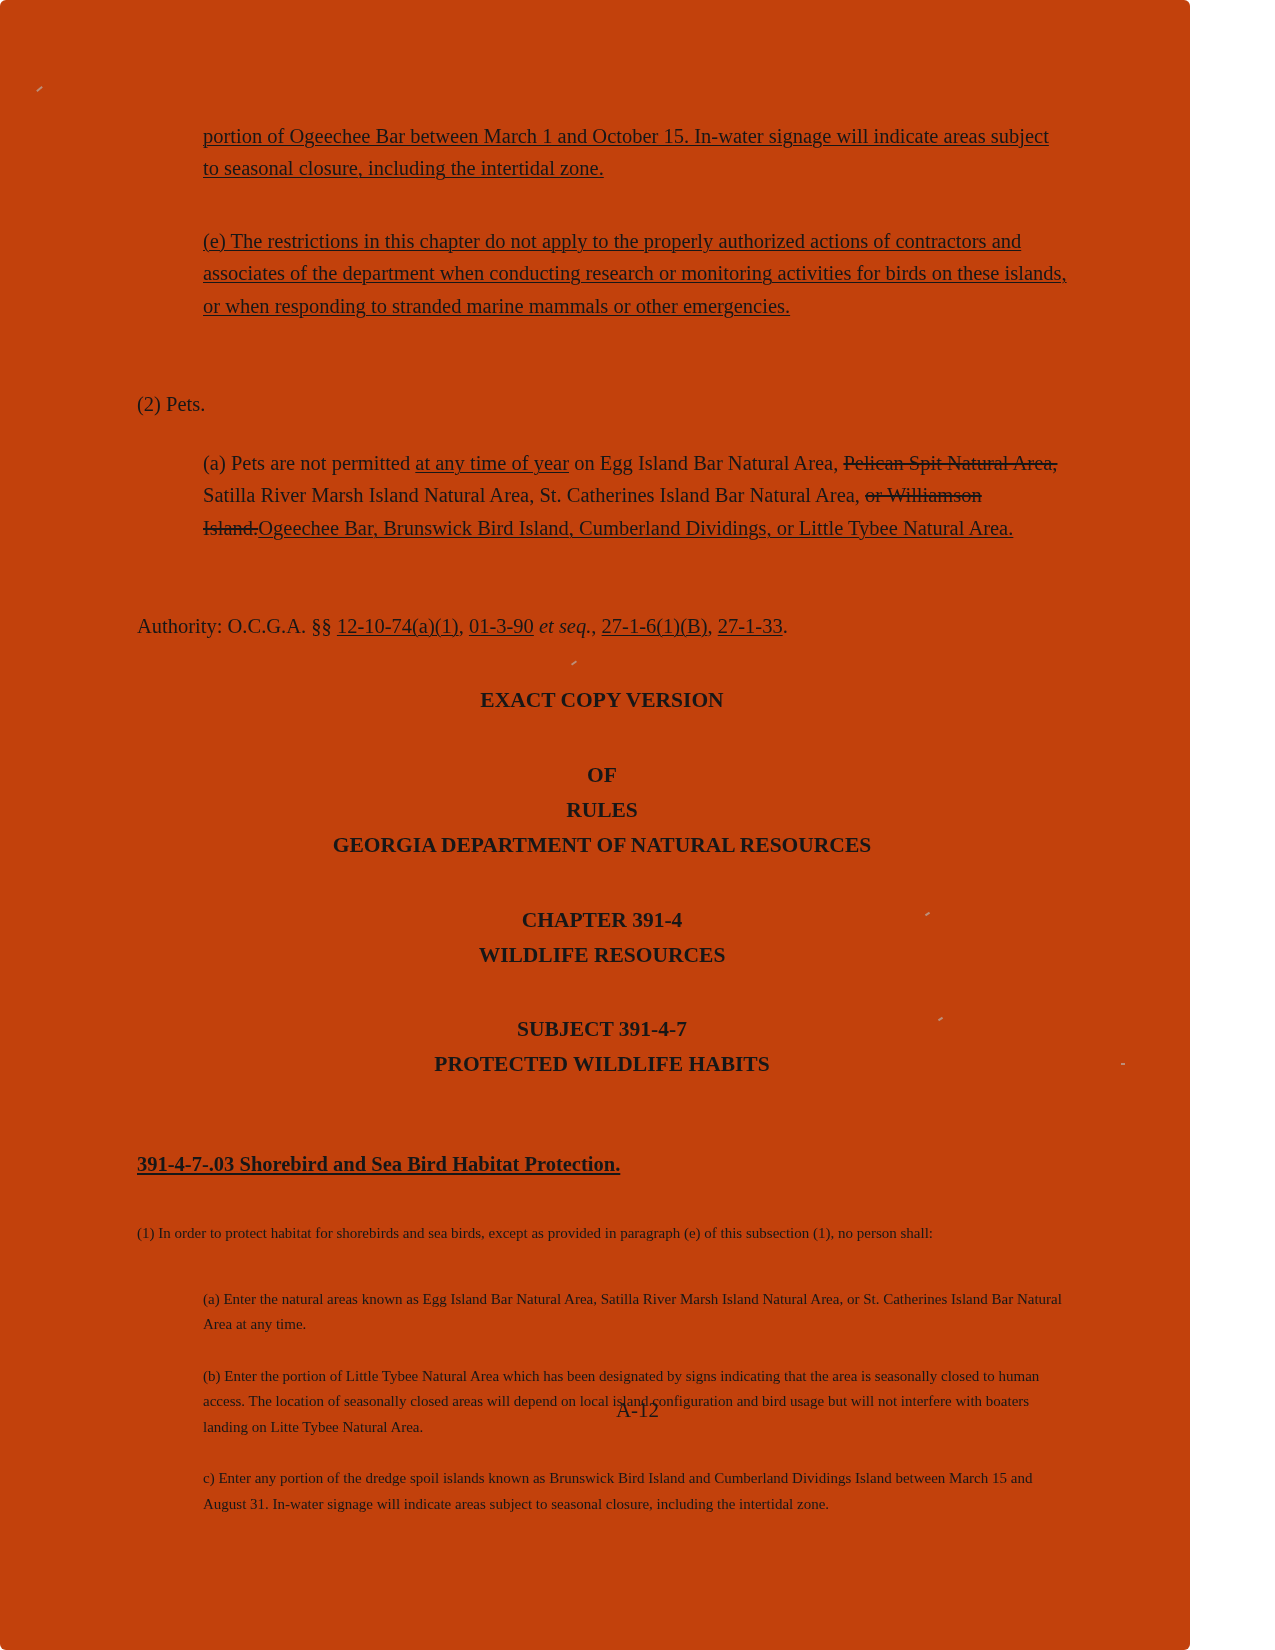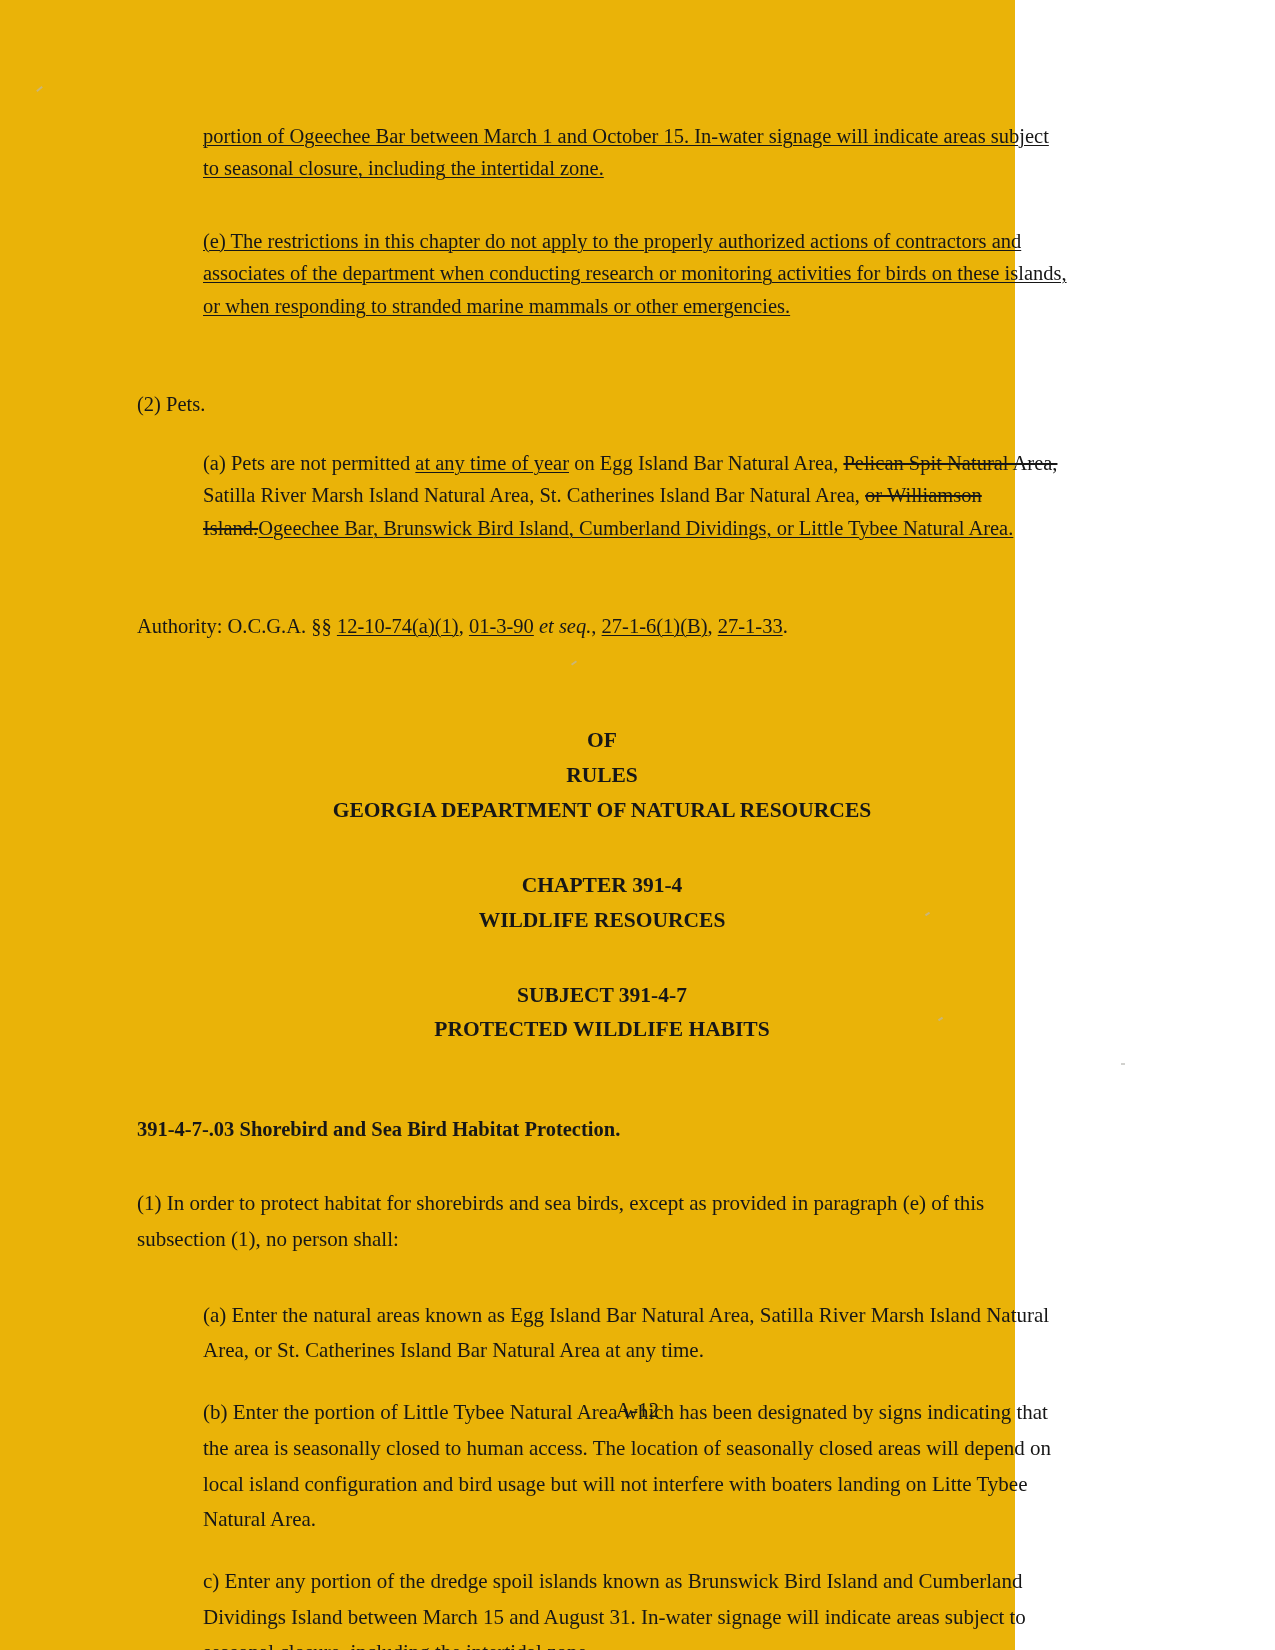--- a/index.html
+++ b/index.html
@@ -10,23 +10,24 @@
   body {
     width: 1275px;
     height: 1650px;
     font-family: "Liberation Serif", serif;
     color: #171717;
     position: relative;
     overflow: hidden;
   }
   .page {
     position: relative;
-    width: 1015px;
+    width: 1190px;
     height: 1650px;
-    background: #eab308;
+    background: #c2410c;
+    border-radius: 6px;
   }
   
   .speck {
     position: absolute;
     background: #b9b9b4;
     opacity: .65;
   }
   .content {
     position: absolute;
     left: 137px;
@@ -50,23 +51,24 @@
   .center { text-align: center; }
   .ital { font-style: italic; }
   .title-block p {
     font-size: 21.5px;
     line-height: 1.62;
     font-weight: bold;
   }
   .heading {
     font-weight: bold;
     font-size: 20.5px;
+    text-decoration: underline;
   }
   .body-text p {
-    font-size: 21px;
+    font-size: 15px;
     line-height: 1.7;
   }
   .footer {
     position: absolute;
     left: 0;
     top: 1398px;
     width: 1275px;
     text-align: center;
     font-size: 21px;
   }
@@ -105,20 +107,21 @@
       <p class="tight"><span>(a) Pets are not permitted </span><span class="u">at any time of year</span><span> on Egg Island Bar Natural Area, </span><span class="strike">Pelican Spit Natural Area,</span><span> Satilla River Marsh Island Natural Area, St. Catherines Island Bar Natural Area, </span><span class="strike">or Williamson Island.</span><span class="u">Ogeechee Bar, Brunswick Bird Island, Cumberland Dividings, or Little Tybee Natural Area.</span></p>
     </div>
 
     <div class="gap-xl"></div>
 
     <p><span>Authority: O.C.G.A. §§ </span><span class="u">12-10-74(a)(1)</span><span>, </span><span class="u">01-3-90</span><span class="ital"> et seq.</span><span>, </span><span class="u">27-1-6(1)(B)</span><span>, </span><span class="u">27-1-33</span><span>.</span></p>
 
     <div class="gap-md"></div>
 
     <div class="title-block">
+      <p class="center">EXACT COPY VERSION</p>
       <div class="gap-md"></div>
       <p class="center">OF</p>
       <p class="center">RULES</p>
       <p class="center">GEORGIA DEPARTMENT OF NATURAL RESOURCES</p>
       <div class="gap-md"></div>
       <p class="center">CHAPTER 391-4</p>
       <p class="center">WILDLIFE RESOURCES</p>
       <div class="gap-md"></div>
       <p class="center">SUBJECT 391-4-7</p>
       <p class="center">PROTECTED WILDLIFE HABITS</p>

